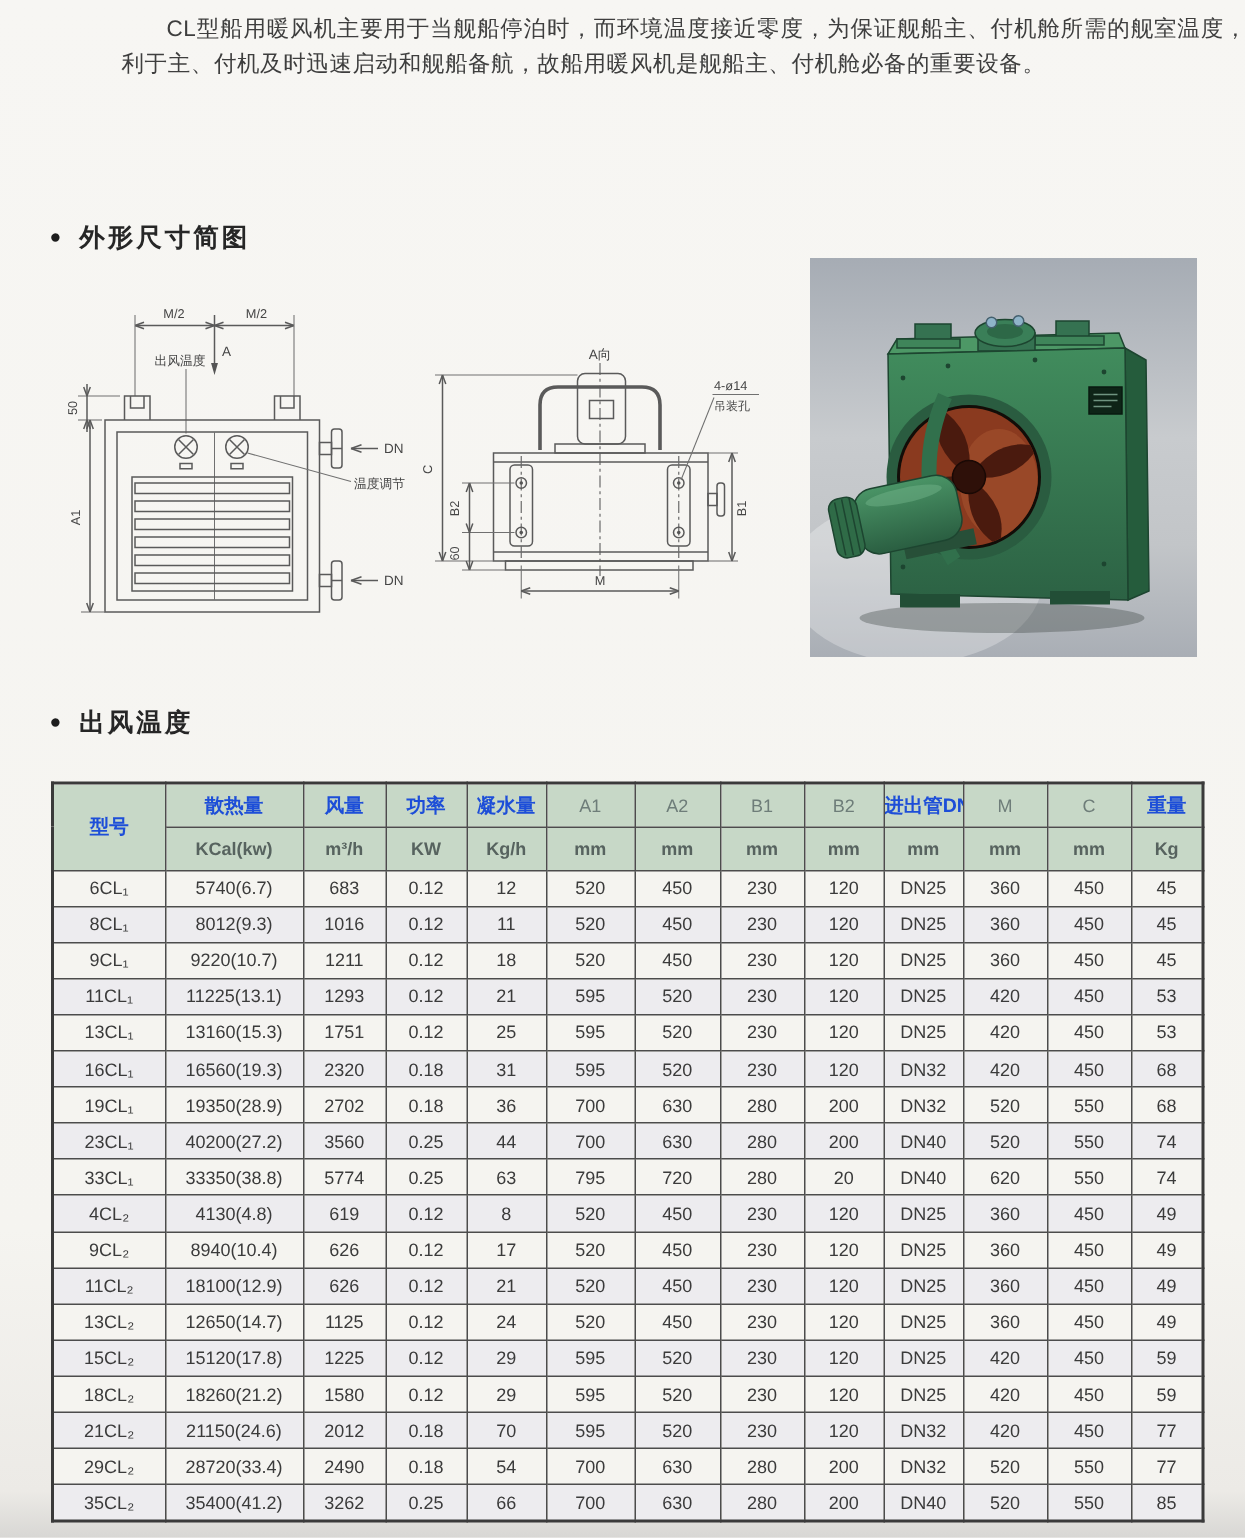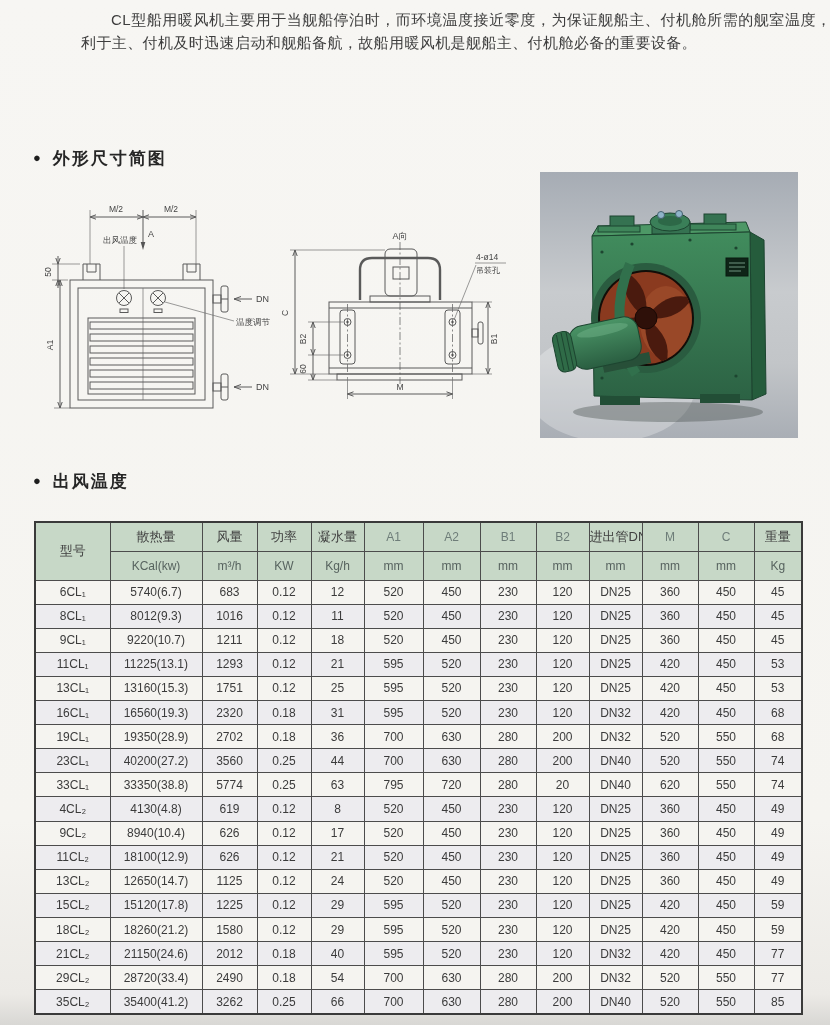--- a/index.html
+++ b/index.html
@@ -28,23 +28,23 @@
   .dline { stroke:#5a5a5a; stroke-width:1; fill:none; }
   .dthin { stroke:#707070; stroke-width:.7; fill:none; }
   .dcl   { stroke:#6a6a6a; stroke-width:.8; fill:none; stroke-dasharray:8 2.5 2 2.5; }
 
   
   .params { position:absolute; left:34px; top:521px; width:763px; height:494px;
             border-collapse:collapse; table-layout:fixed; }
   .params th, .params td { border:1px solid #4c4c4c; text-align:center; vertical-align:middle;
             overflow:hidden; white-space:nowrap; }
   .params { border:2px solid #3a3a3a; }
-  .params thead th { background:#c7d8c7; height:29px; font-size:13px; font-weight:400; color:#404040; }
+  .params thead th { background:#c7d8c7; height:29px; font-size:13px; font-weight:700; color:#1d4ed8; }
   .params thead th.latin { color:#6e7d79; font-weight:400; font-size:12px; }
-  .params thead th.unit  { color:#57635f; font-weight:400; font-size:12px; }
+  .params thead th.unit  { color:#57635f; font-weight:700; font-size:12px; }
   .params td { height:24px; font-size:12px; color:#3b3b3b; background:#f5f4f0; }
   .params tr.alt td { background:#edecef; }
 </style>
 </head>
 <body>
 
 <div class="page">
 
   <div class="intro">
     <p>CL型船用暖风机主要用于当舰船停泊时，而环境温度接近零度，为保证舰船主、付机舱所需的舰室温度，以利于主、付机及时迅速启动和舰船备航，故船用暖风机是舰船主、付机舱必备的重要设备。</p>
@@ -585,21 +585,21 @@
           <td>DN25</td>
           <td>420</td>
           <td>450</td>
           <td>59</td>
         </tr>
         <tr class="alt">
           <td>21CL₂</td>
           <td>21150(24.6)</td>
           <td>2012</td>
           <td>0.18</td>
-          <td>40</td>
+          <td>70</td>
           <td>595</td>
           <td>520</td>
           <td>230</td>
           <td>120</td>
           <td>DN32</td>
           <td>420</td>
           <td>450</td>
           <td>77</td>
         </tr>
         <tr>

